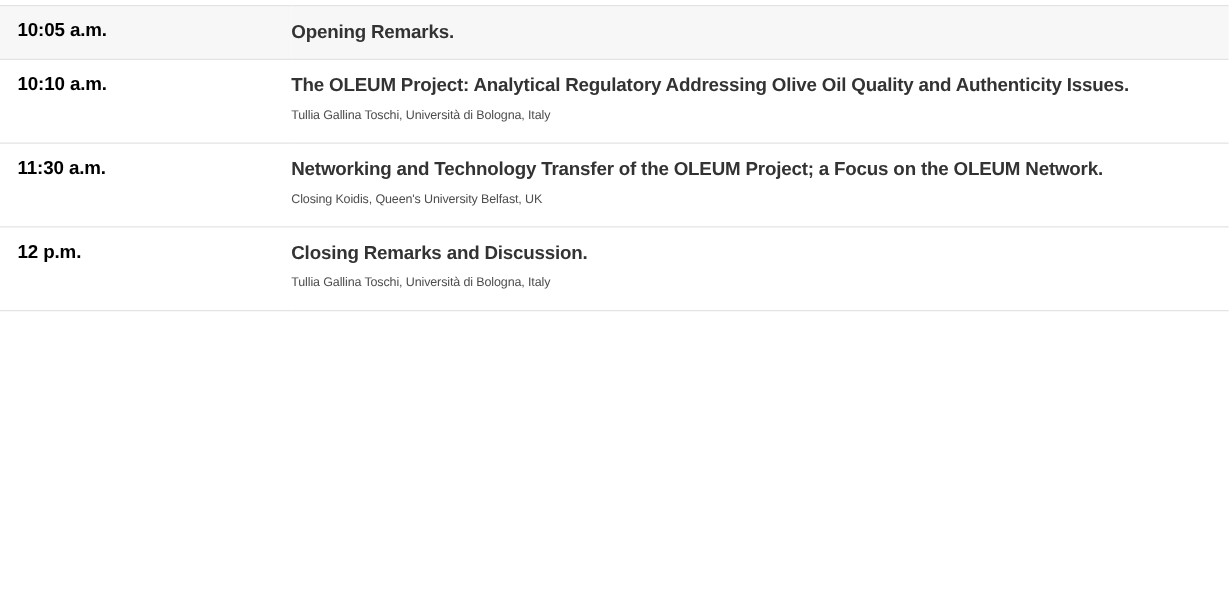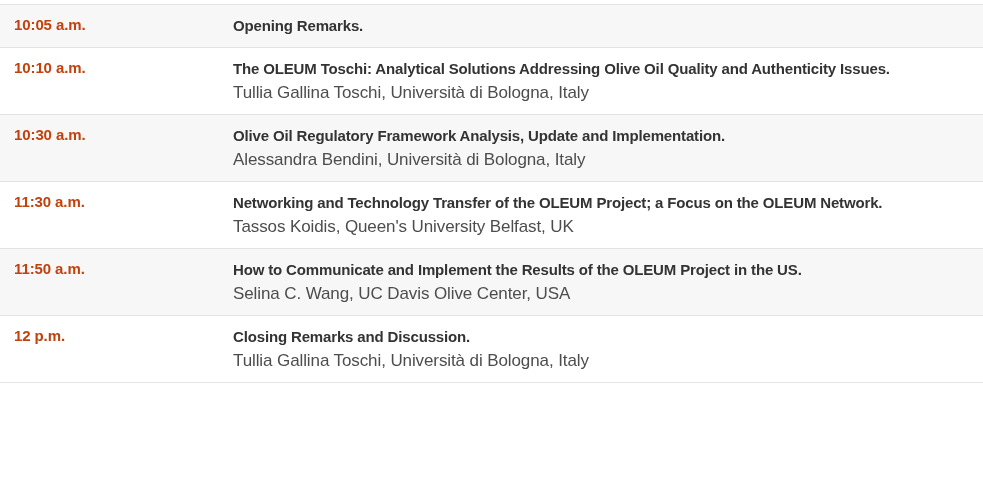--- a/index.html
+++ b/index.html
@@ -43,36 +43,36 @@
   }
 
   td.detail-cell {
     padding: 11px 28px 12px 0;
     box-sizing: border-box;
   }
 
   .time-label {
     font-size: 15px;
     font-weight: bold;
-    color: #c2410c;
+    color: #000000;
     letter-spacing: -0.1px;
     white-space: nowrap;
     line-height: 17px;
   }
 
   .session-title {
     font-size: 15px;
     font-weight: bold;
     color: #333333;
     line-height: 19px;
     letter-spacing: -0.15px;
   }
 
   .session-speaker {
-    font-size: 17px;
+    font-size: 10px;
     font-weight: normal;
     color: #4d4d4d;
     line-height: 19px;
     letter-spacing: -0.1px;
     padding-top: 5px;
   }
 
   .session-speaker:empty {
     display: none;
   }
@@ -88,49 +88,31 @@
         </td>
         <td class="detail-cell">
           <div class="session-title">Opening Remarks.</div>
         </td>
       </tr>
       <tr class="row-even">
         <td class="time-cell">
           <div class="time-label">10:10 a.m.</div>
         </td>
         <td class="detail-cell">
-          <div class="session-title">The OLEUM Toschi: Analytical Solutions Addressing Olive Oil Quality and Authenticity Issues.</div>
+          <div class="session-title">The OLEUM Project: Analytical Regulatory Addressing Olive Oil Quality and Authenticity Issues.</div>
           <div class="session-speaker">Tullia Gallina Toschi, Università di Bologna, Italy</div>
-        </td>
-      </tr>
-      <tr class="row-odd">
-        <td class="time-cell">
-          <div class="time-label">10:30 a.m.</div>
-        </td>
-        <td class="detail-cell">
-          <div class="session-title">Olive Oil Regulatory Framework Analysis, Update and Implementation.</div>
-          <div class="session-speaker">Alessandra Bendini, Università di Bologna, Italy</div>
         </td>
       </tr>
       <tr class="row-even">
         <td class="time-cell">
           <div class="time-label">11:30 a.m.</div>
         </td>
         <td class="detail-cell">
           <div class="session-title">Networking and Technology Transfer of the OLEUM Project; a Focus on the OLEUM Network.</div>
-          <div class="session-speaker">Tassos Koidis, Queen's University Belfast, UK</div>
-        </td>
-      </tr>
-      <tr class="row-odd">
-        <td class="time-cell">
-          <div class="time-label">11:50 a.m.</div>
-        </td>
-        <td class="detail-cell">
-          <div class="session-title">How to Communicate and Implement the Results of the OLEUM Project in the US.</div>
-          <div class="session-speaker">Selina C. Wang, UC Davis Olive Center, USA</div>
+          <div class="session-speaker">Closing Koidis, Queen's University Belfast, UK</div>
         </td>
       </tr>
       <tr class="row-even">
         <td class="time-cell">
           <div class="time-label">12 p.m.</div>
         </td>
         <td class="detail-cell">
           <div class="session-title">Closing Remarks and Discussion.</div>
           <div class="session-speaker">Tullia Gallina Toschi, Università di Bologna, Italy</div>
         </td>

